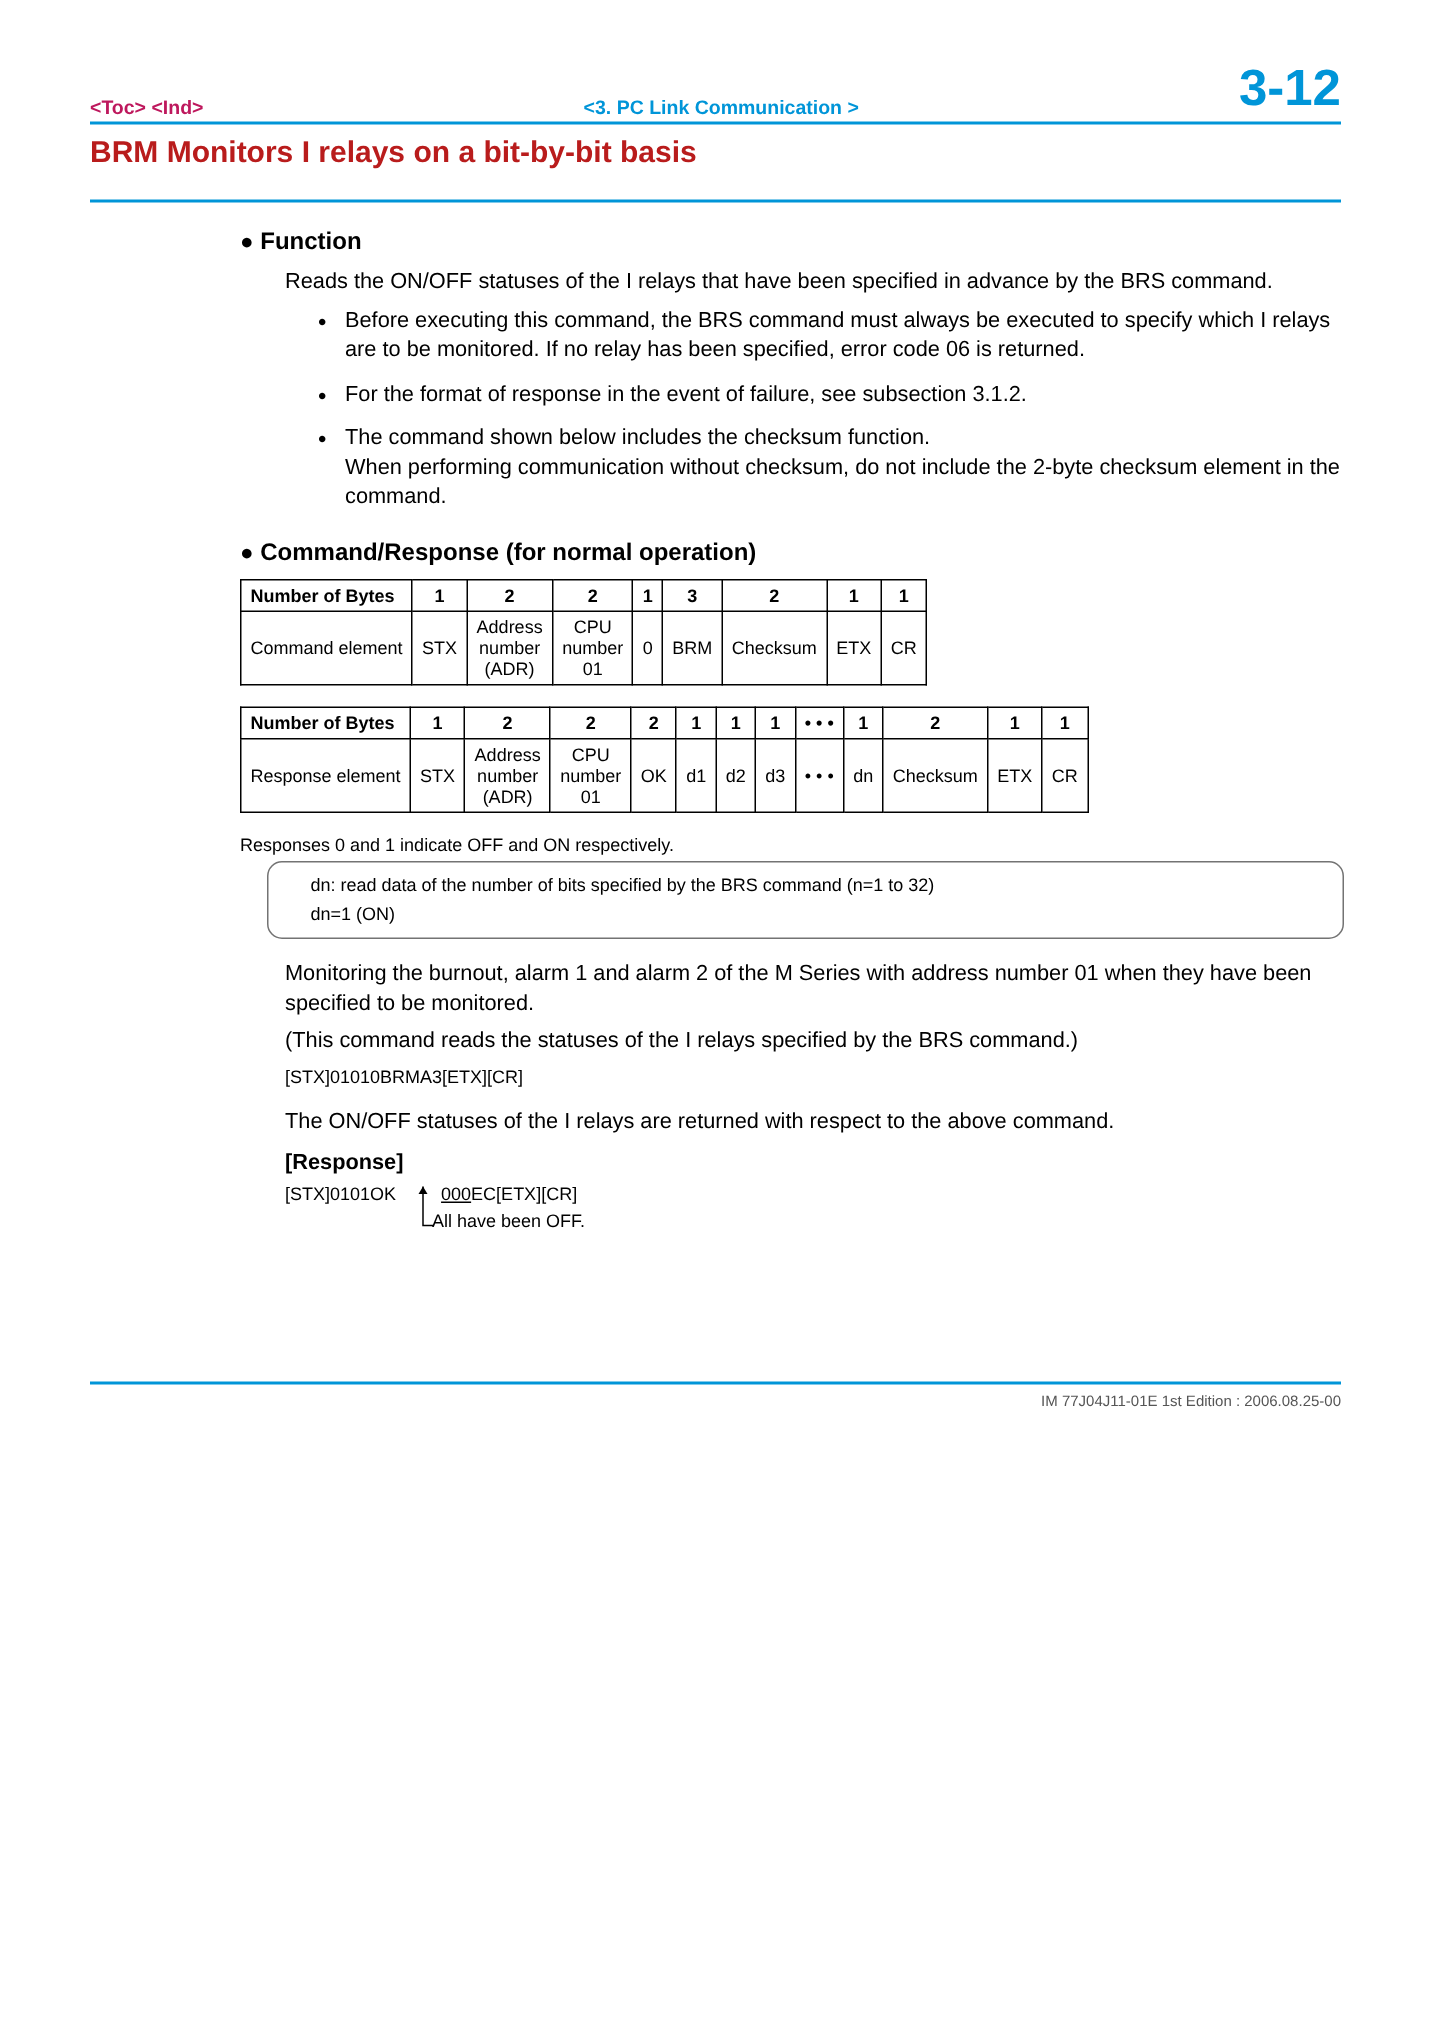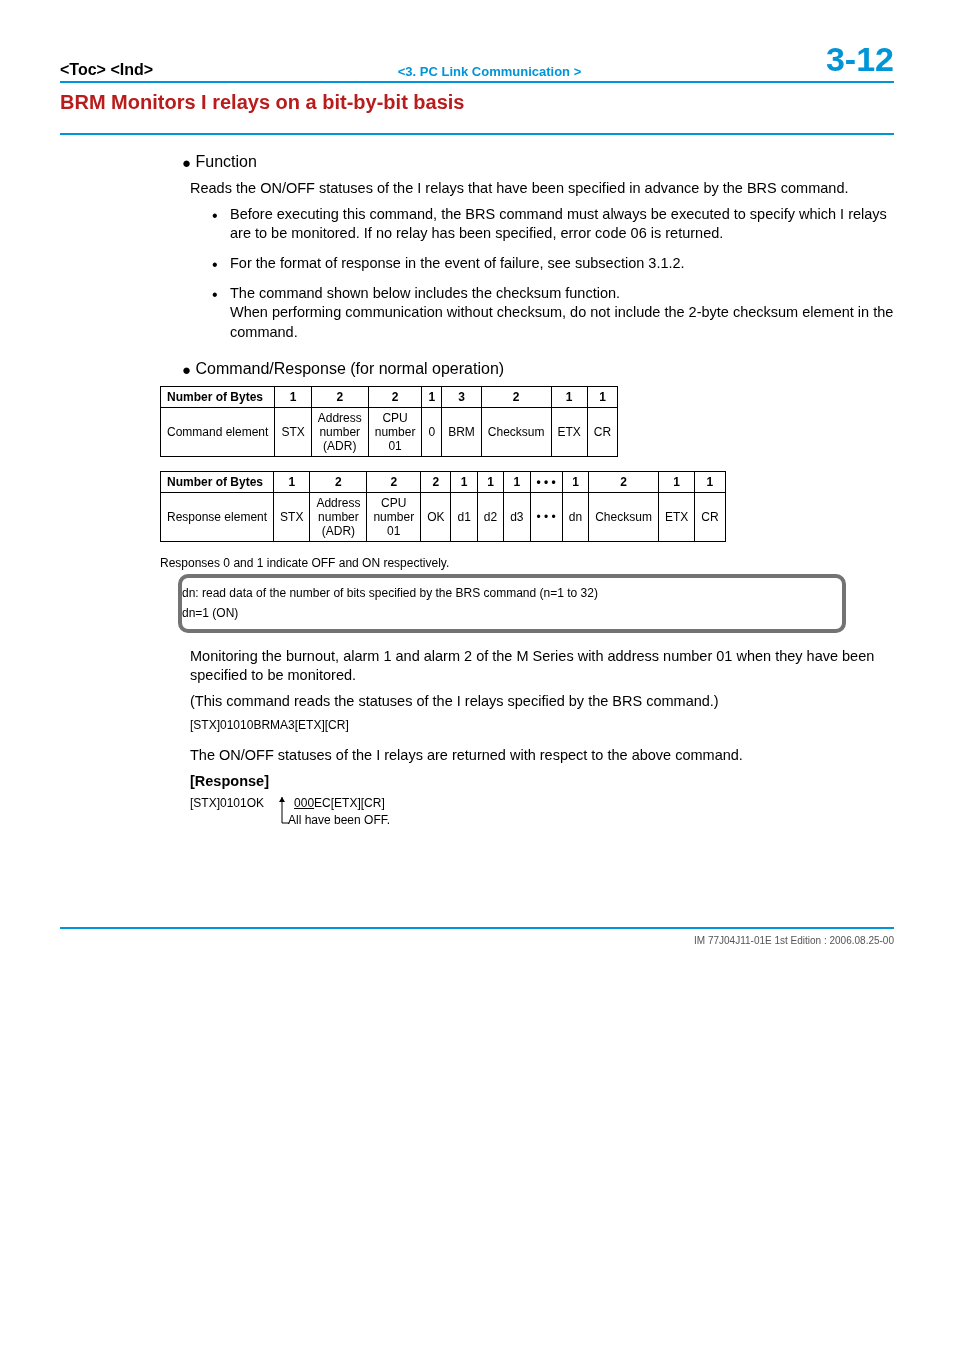--- a/index.html
+++ b/index.html
@@ -16,22 +16,22 @@
   }
   .top-header {
     display: flex;
     justify-content: space-between;
     align-items: flex-end;
     border-bottom: 2px solid #0095d8;
     padding-bottom: 2px;
     margin-bottom: 8px;
   }
   .top-left {
-    color: #000000;
-    font-size: 16px;
+    color: #be185d;
+    font-size: 13px;
     font-weight: bold;
   }
   .top-center {
     color: #0095d8;
     font-size: 13px;
     font-weight: bold;
   }
   .top-right {
     color: #0095d8;
     font-size: 34px;
@@ -44,24 +44,23 @@
     border-bottom: 2px solid #0095d8;
     padding-bottom: 19px;
     margin-top: 4px;
     margin-bottom: 18px;
   }
   .content {
     padding-left: 100px;
   }
   .sub-head {
     font-size: 16px;
-    font-weight: normal;
+    font-weight: bold;
     margin-bottom: 8px;
     margin-top: 18px;
-    margin-left: 22px;
   }
   .bullet-mark {
     font-size: 15px;
     vertical-align: middle;
   }
   .body-text {
     font-size: 14.5px;
     line-height: 1.35;
     margin-bottom: 6px;
     padding-left: 30px;
@@ -105,23 +104,23 @@
   .row-label {
     text-align: left !important;
     font-size: 12px;
     padding: 4px 6px;
   }
   .note-small {
     font-size: 12px;
     margin: 4px 0;
   }
   .key-box {
-    border: 4px solid #737373;
+    border: 1px solid #737373;
     border-radius: 10px;
-    padding: 6px 0;
+    padding: 6px 28px;
     font-size: 12px;
     margin: 4px 0 14px 18px;
     width: 660px;
     line-height: 1.6;
   }
   .bold-inline {
     font-weight: bold;
     font-size: 14.5px;
     margin-top: 8px;
     padding-left: 30px;

